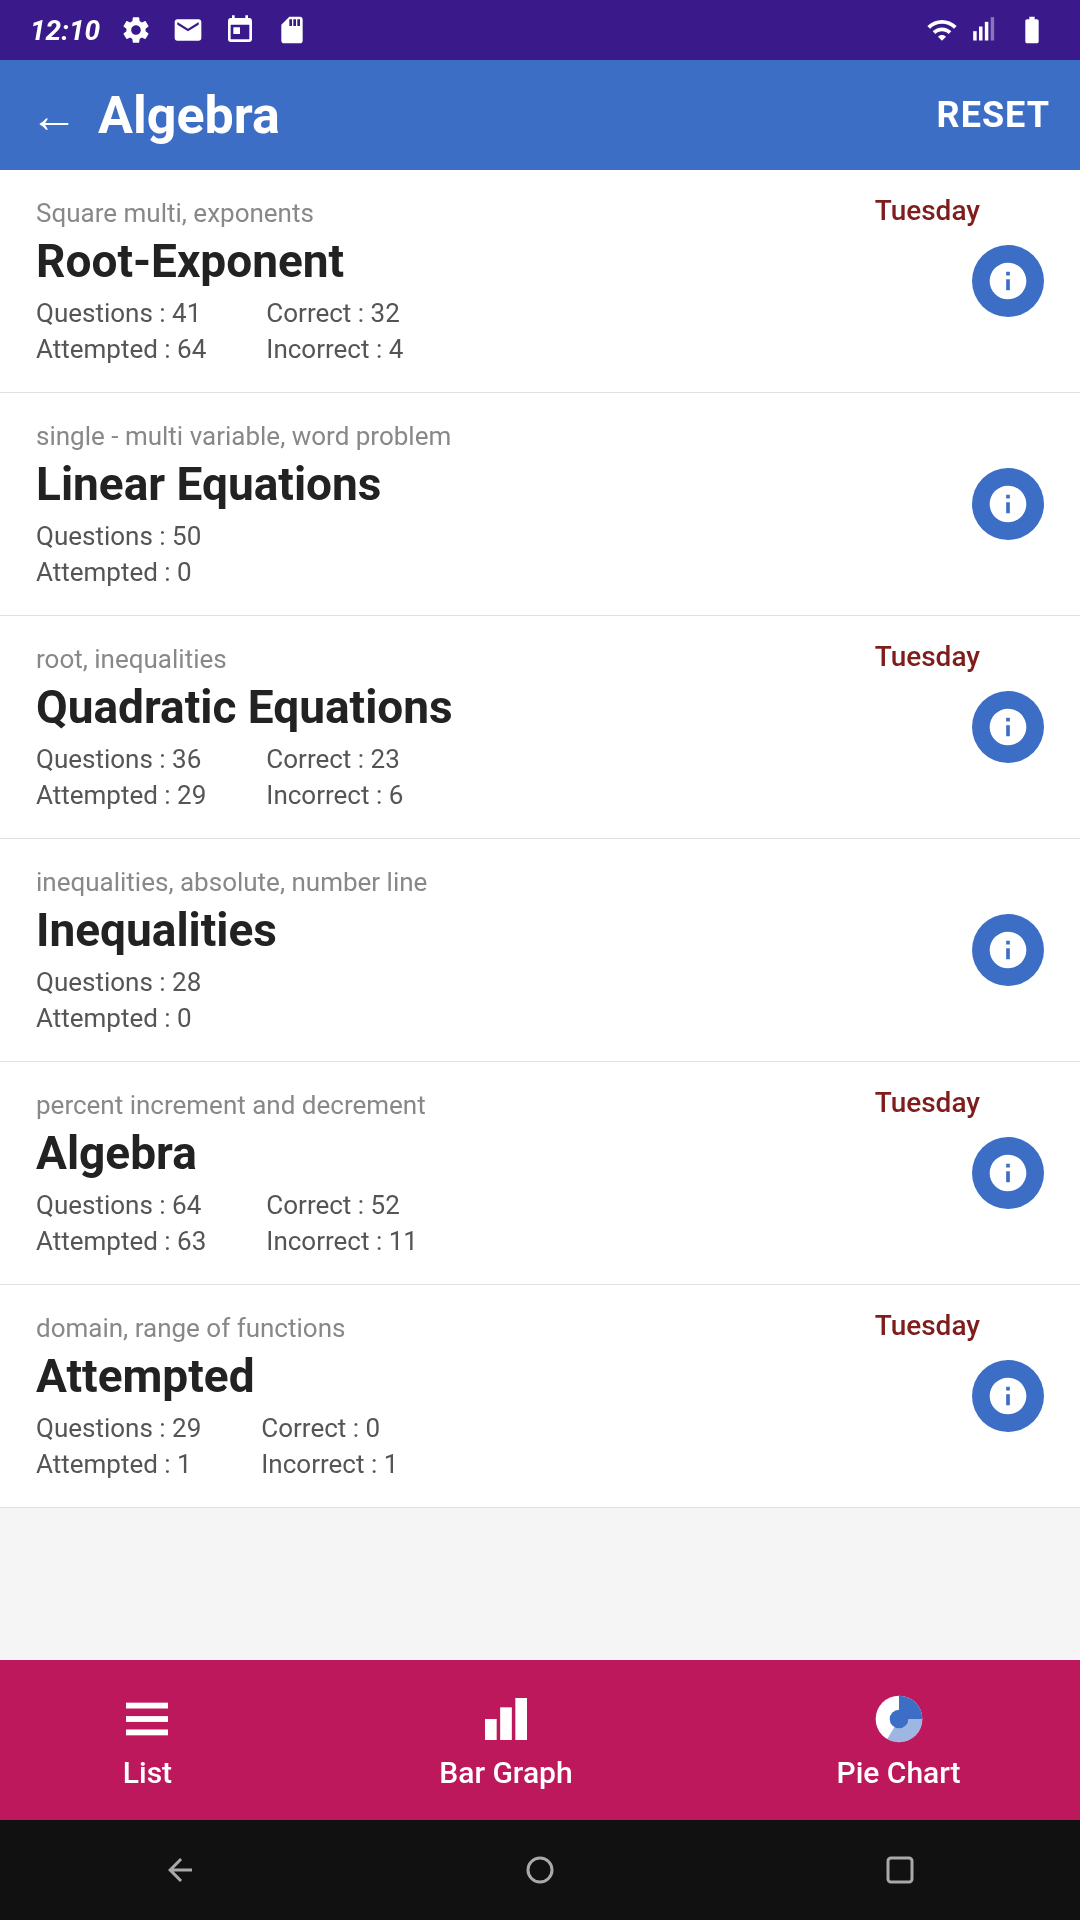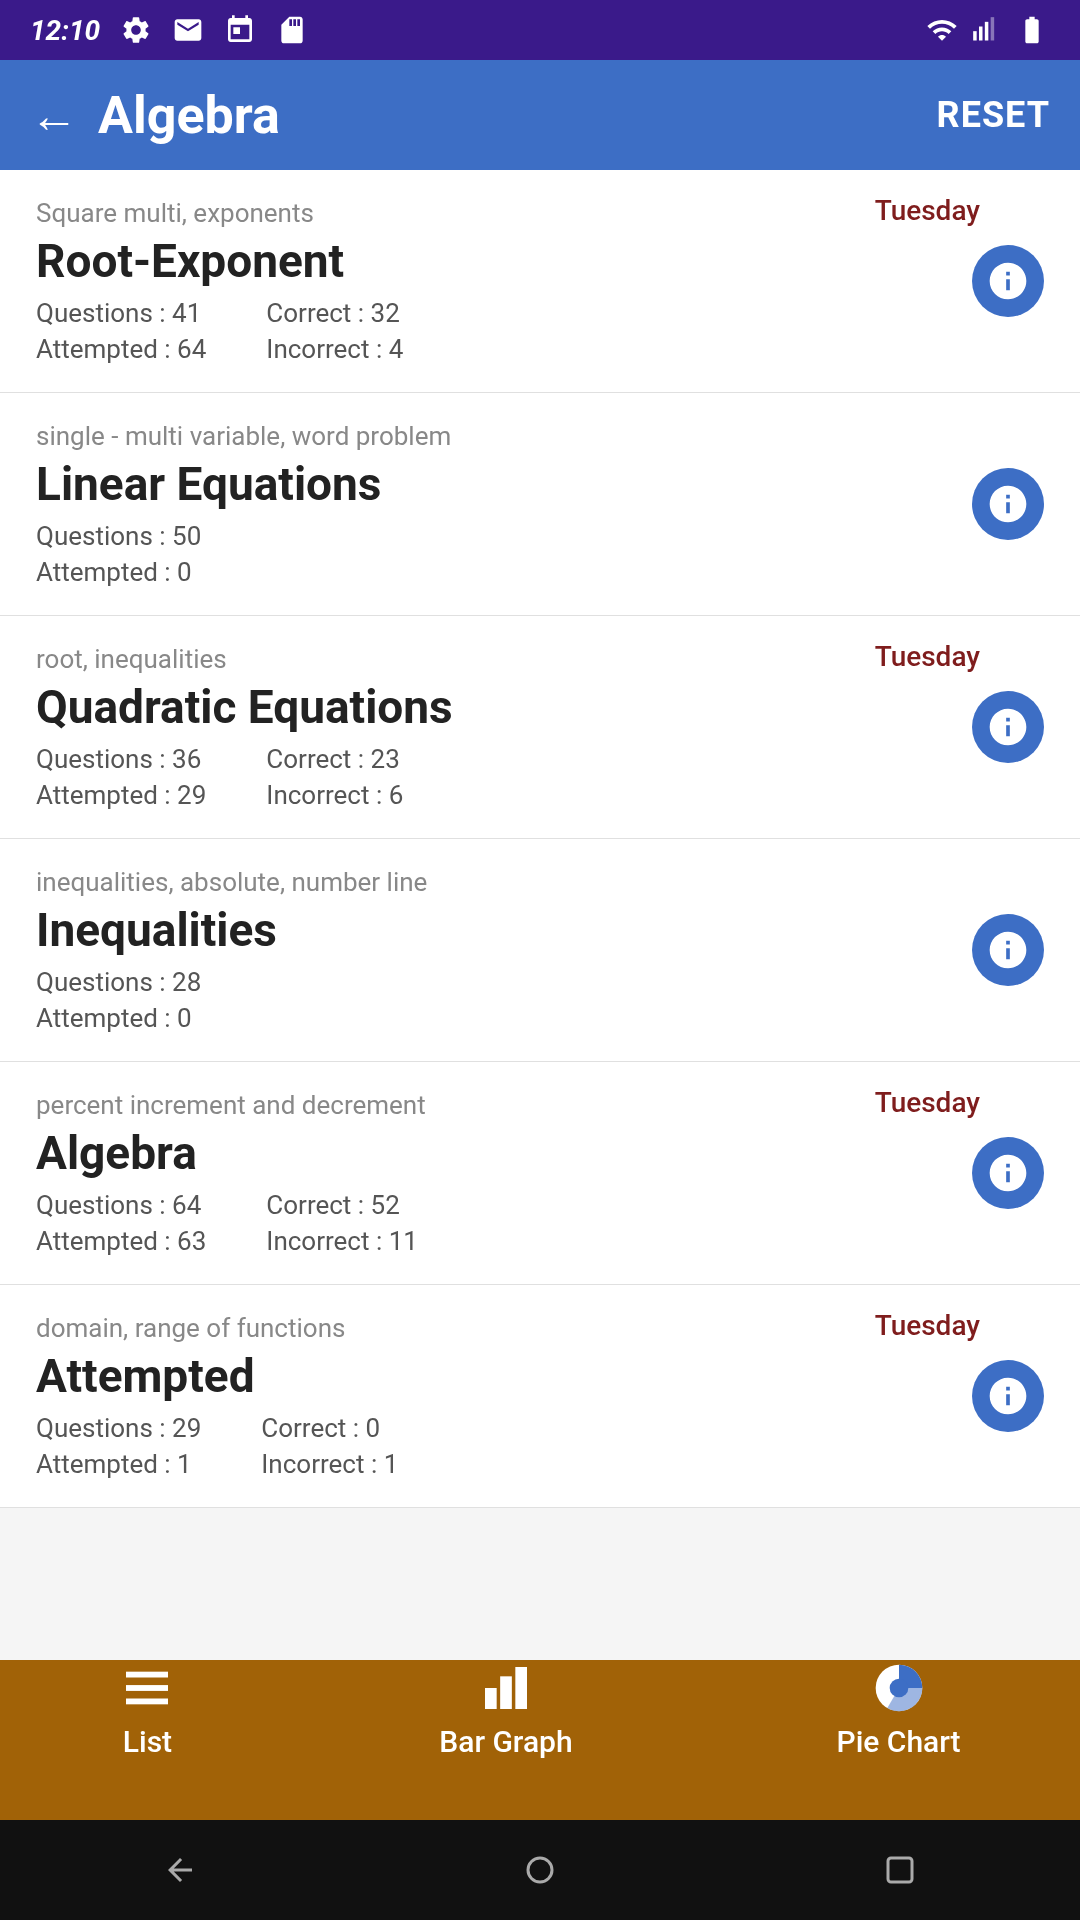--- a/index.html
+++ b/index.html
@@ -116,23 +116,24 @@
       margin-left: 20px;
     }
     .info-btn svg {
       width: 44px;
       height: 44px;
       fill: white;
     }
 
     
     .bottom-nav {
-      background: #a16207;
+      background: #be185d;
       height: 160px;
       display: flex;
+      align-items: center;
       justify-content: space-around;
       gap: 25px;
     }
     .nav-item {
       display: flex;
       flex-direction: column;
       align-items: center;
       gap: 8px;
       cursor: pointer;
       color: white;

